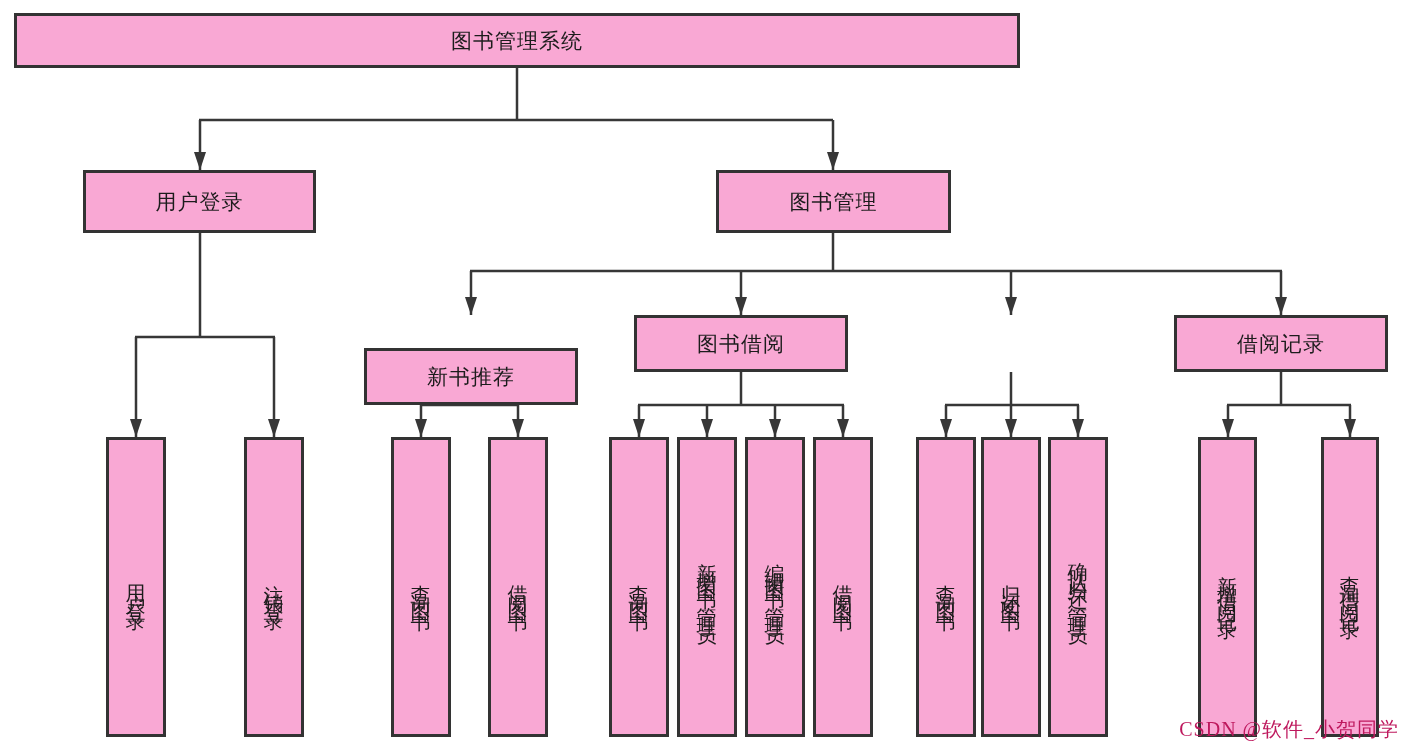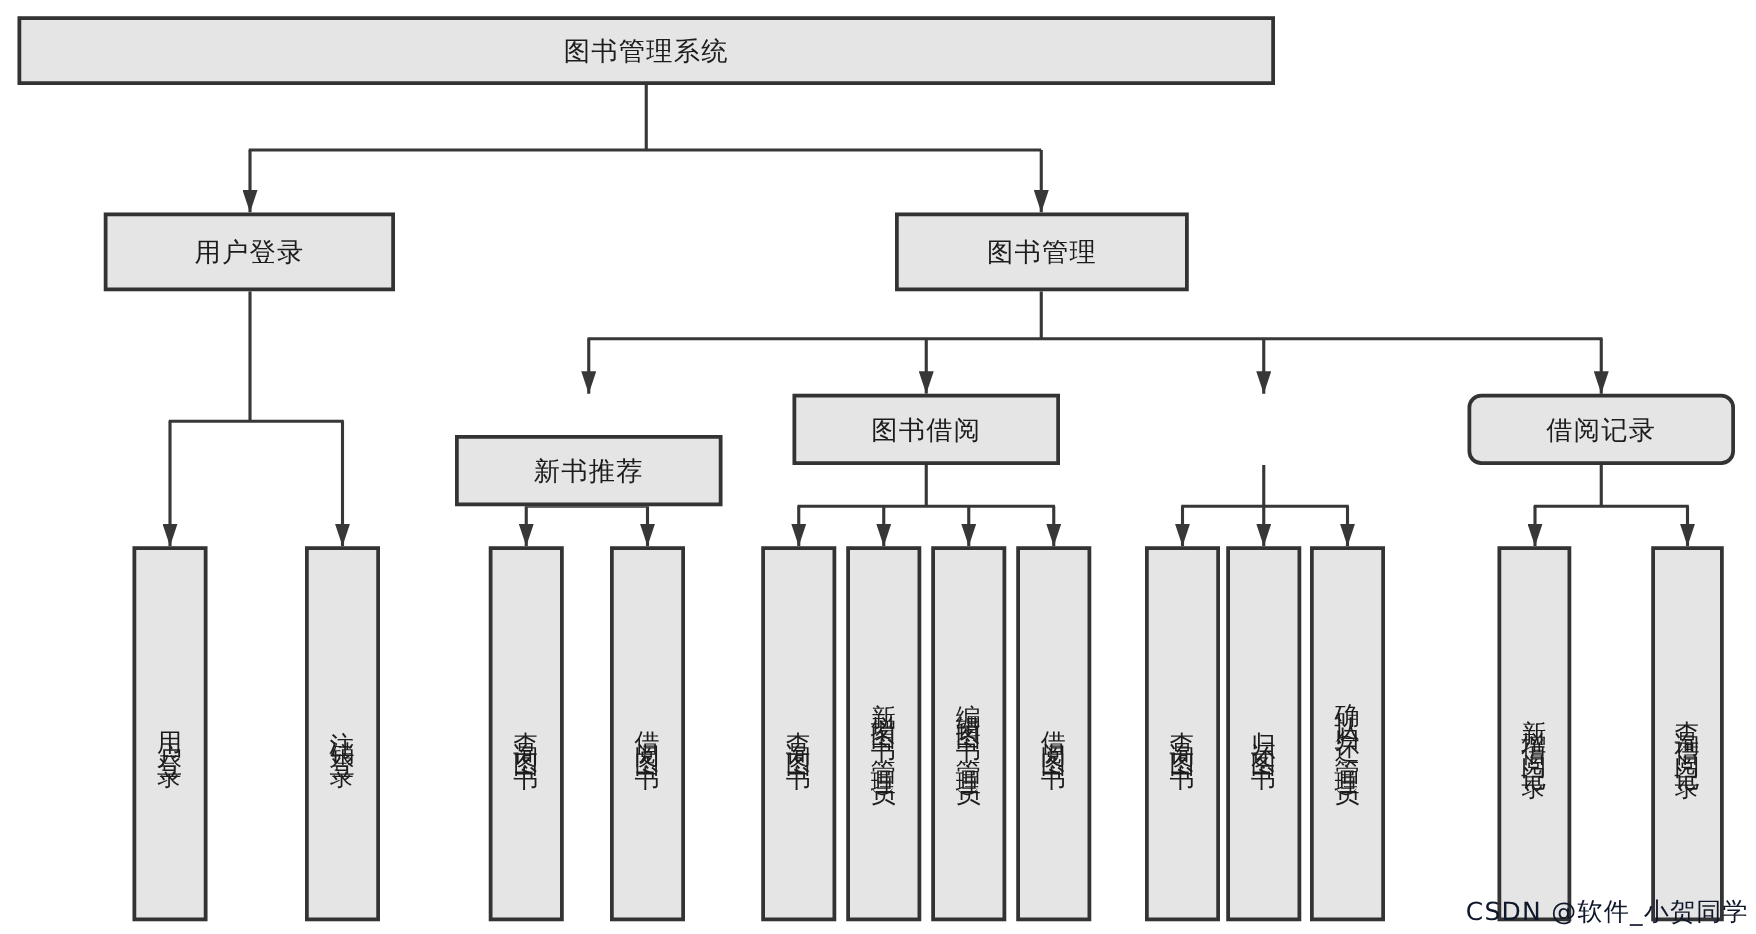--- a/index.html
+++ b/index.html
@@ -13,21 +13,21 @@
   }
   #edges {
     position: absolute;
     left: 0; top: 0;
     width: 1405px; height: 747px;
     z-index: 1;
   }
   .node {
     position: absolute;
     box-sizing: border-box;
-    background: #e5e5e5;
+    background: #f9a8d4;
     border: 3px solid #333333;
     color: #1c1c1c;
     display: flex;
     align-items: center;
     justify-content: center;
     z-index: 2;
   }
   .hnode { font-size: 21px; letter-spacing: 1px; }
   .vnode { }
   .vnode .vtext {
@@ -39,45 +39,46 @@
   }
   
   .n-root  { left: 14px;   top: 13px;  width: 1006px; height: 55px; }
   
   .n-user  { left: 83px;   top: 170px; width: 233px;  height: 63px; }
   .n-book  { left: 716px;  top: 170px; width: 235px;  height: 63px; }
   
   .n-sec0  { left: 364px;  top: 315px; width: 214px;  height: 57px; margin-top: 33px; }
   .n-sec1  { left: 634px;  top: 315px; width: 214px;  height: 57px; }
   .n-sec2  { left: 904px;  top: 315px; width: 214px;  height: 57px; }
-  .n-sec3  { left: 1174px; top: 315px; width: 214px;  height: 57px; border-radius: 11px; }
+  .n-sec3  { left: 1174px; top: 315px; width: 214px;  height: 57px; }
   
   .leaf    { top: 437px; width: 60px; height: 300px; }
   .l-u0  { left: 106px; }
   .l-u1  { left: 244px; }
   .l-s0c0 { left: 391px; }
   .l-s0c1 { left: 488px; }
   .l-s1c0 { left: 609px; }
   .l-s1c1 { left: 677px; }
   .l-s1c2 { left: 745px; }
   .l-s1c3 { left: 813px; }
   .l-s2c0 { left: 916px; }
   .l-s2c1 { left: 981px; }
   .l-s2c2 { left: 1048px; }
   .l-s3c0 { left: 1198px; width: 59px; }
   .l-s3c1 { left: 1321px; width: 58px; }
   #watermark {
     position: absolute;
     right: 6px;
     bottom: 4px;
     font-size: 20px;
-    color: #0f172a;
+    color: #be185d;
     letter-spacing: 1px;
     z-index: 3;
     white-space: nowrap;
+    font-family: Liberation Serif, serif;
   }
   .edge { stroke: #373737; stroke-width: 2.5; fill: none; }
 </style>
 </head>
 <body>
 
 <div id="canvas">
 
   <svg id="edges" viewBox="0 0 1405 747" xmlns="http://www.w3.org/2000/svg">
     <defs>

